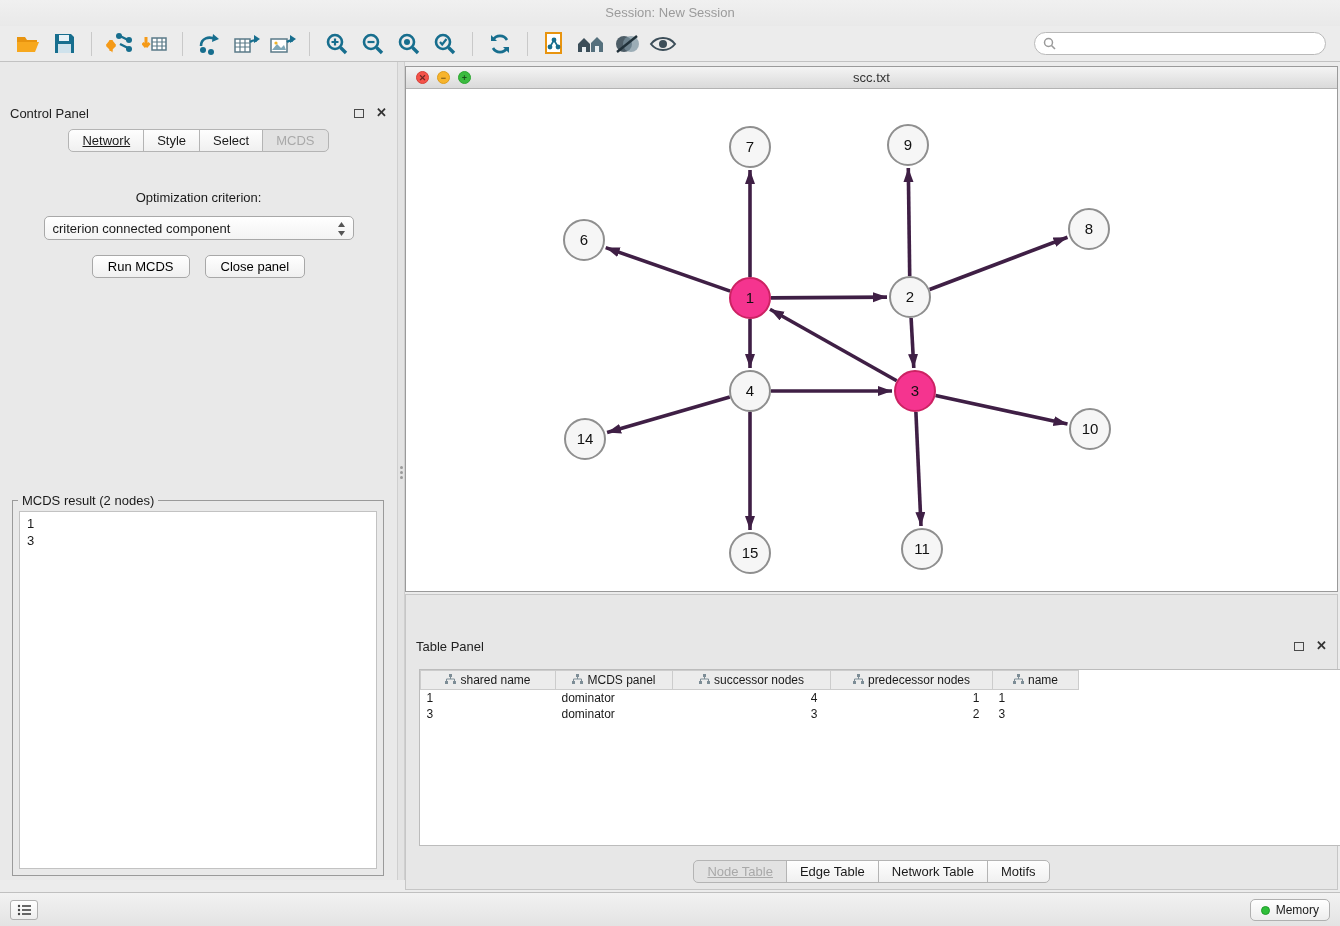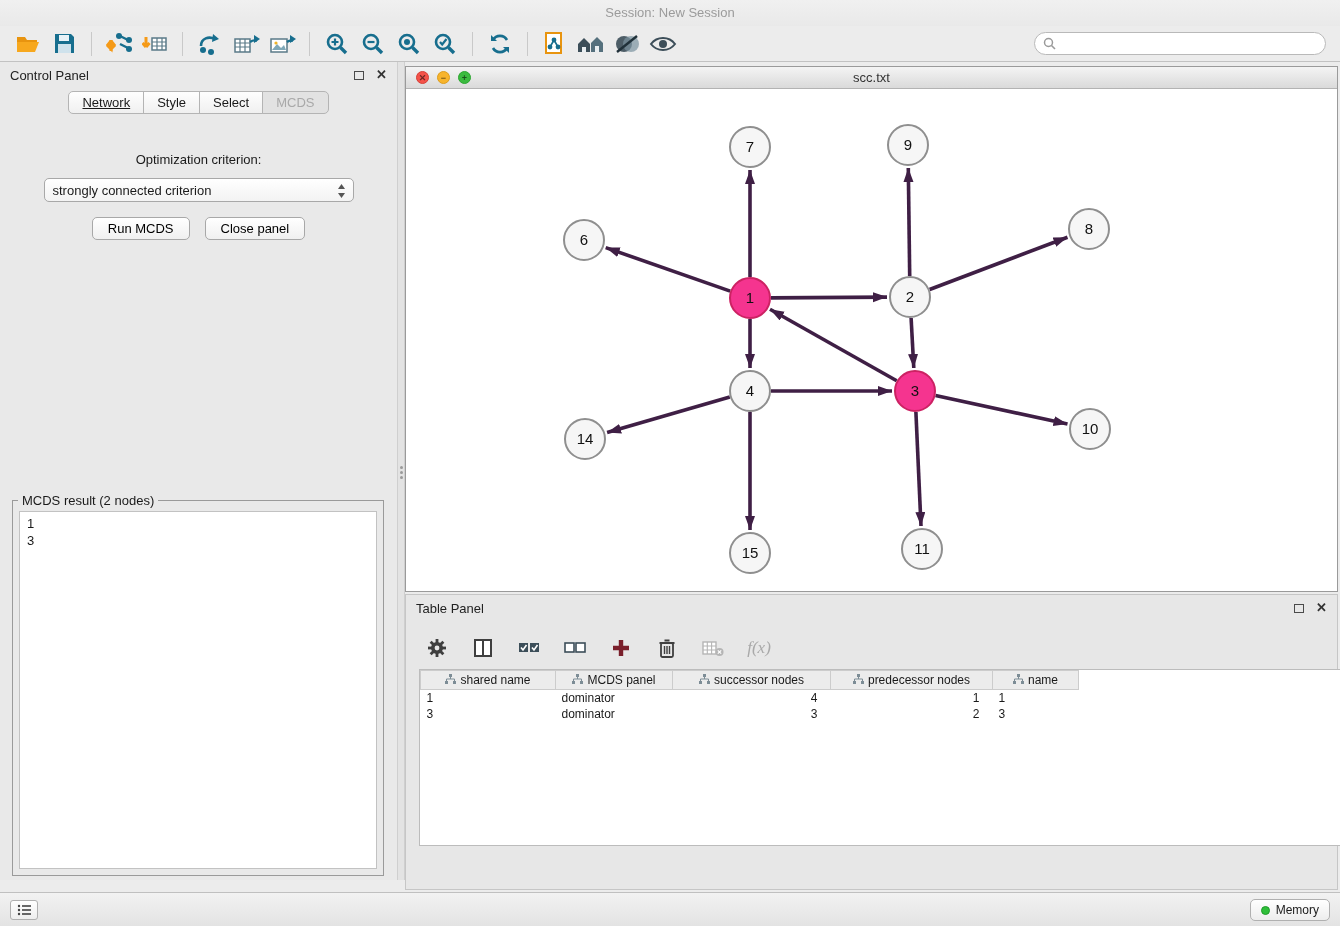--- a/index.html
+++ b/index.html
@@ -39,21 +39,21 @@
     border:none; outline:none; background:transparent; flex:1; font-size:12px;
     font-family:"Liberation Sans",sans-serif; margin-left:5px;
   }
   
   #control-panel {
     position:absolute; left:0; top:62px; width:397px; height:818px;
     background:#e9e9e9;
   }
   .panel-header {
     height:26px; display:flex; align-items:center; padding:0 10px;
-    font-size:13px; color:#222;
+    font-size:13px; color:#222;margin-top:38px;
   }
   .panel-header .ph-icons { margin-left:auto; display:flex; gap:12px; align-items:center; }
   .ph-float { width:10px; height:9px; border:1.5px solid #4a4a4a; display:inline-block; }
   .ph-close { font-size:13px; font-weight:bold; color:#333; line-height:10px; }
   .tabbar { display:flex; justify-content:center; margin-top:3px; }
   .tab {
     font-size:13px; padding:3px 13px; border:1px solid #b4b4b4; margin-left:-1px;
     background:linear-gradient(#fefefe,#f0f0f0); color:#1a1a1a; cursor:default;
   }
   .tab:first-child { border-radius:5px 0 0 5px; margin-left:0;text-decoration:underline; }
@@ -294,21 +294,21 @@
     </span>
   </div>
   <div class="tabbar" id="cp-tabs">
       <div class="tab">Network</div>
       <div class="tab">Style</div>
       <div class="tab">Select</div>
       <div class="tab selected">MCDS</div>
     </div>
   <div id="opt-label">Optimization criterion:</div>
   <div id="criterion-select">
-    <span>strongly connected criterion</span>
+    <span>criterion connected component</span>
     <svg class="combo-arrows" width="9" height="16" viewBox="0 0 9 16">
       <path d="M4.5 1 L8 6 H1 z" fill="#555"></path>
       <path d="M4.5 15 L1 10 H8 z" fill="#555"></path>
     </svg>
   </div>
   <div id="cp-buttons">
     <button class="cp-btn">Run MCDS</button>
     <button class="cp-btn">Close panel</button>
   </div>
   <div id="result-box">
@@ -529,20 +529,28 @@
           <tr>
             <td class="a-l">3</td>
             <td class="a-l">dominator</td>
             <td class="a-r">3</td>
             <td class="a-r">2</td>
             <td class="a-l">3</td>
           </tr>
         </tbody>
     </table>
   </div>
+  <div id="tp-tabs-row">
+    <div class="tabbar" id="tp-tabs">
+        <div class="tab selected">Node Table</div>
+        <div class="tab">Edge Table</div>
+        <div class="tab">Network Table</div>
+        <div class="tab">Motifs</div>
+      </div>
+  </div>
 </div>
 
 <div id="status-bar">
   <div id="panel-list-btn">
     <svg width="14" height="12" viewBox="0 0 14 12">
       <circle cx="2" cy="2" r="1.2" fill="#444"></circle>
         <rect x="5" y="1.2" width="9" height="1.6" fill="#444"></rect>
       <circle cx="2" cy="6" r="1.2" fill="#444"></circle>
         <rect x="5" y="5.2" width="9" height="1.6" fill="#444"></rect>
       <circle cx="2" cy="10" r="1.2" fill="#444"></circle>

